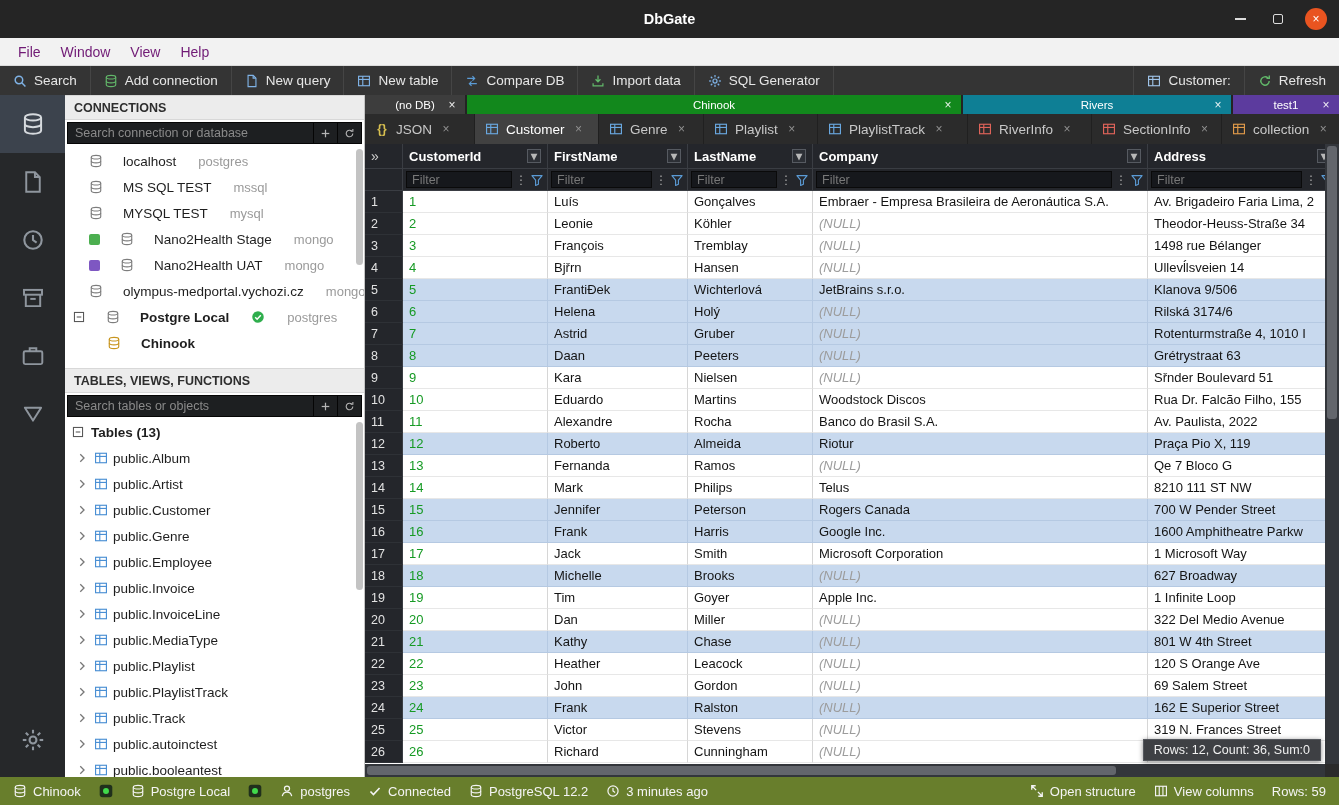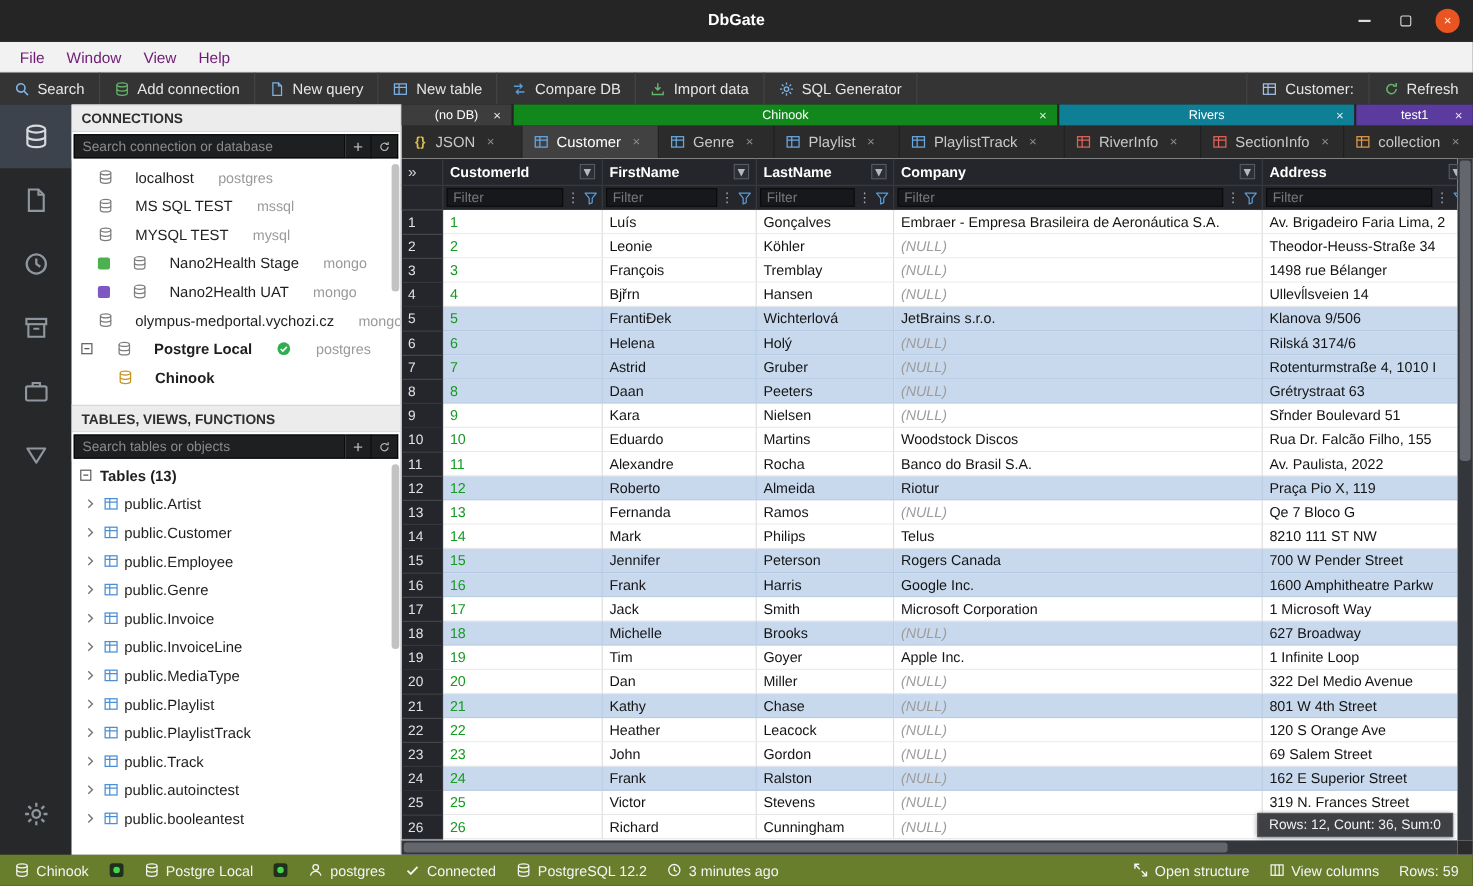--- a/index.html
+++ b/index.html
@@ -477,20 +477,35 @@
                 <path d="M6 3.8L10.3 8L6 12.2" fill="none" stroke="currentColor" stroke-width="1.5"></path>
               </svg>
             </span>
             <span class="icon tree-ic" style="color: rgb(74, 143, 212);">
               <svg viewBox="0 0 16 16">
                 <rect x="1.8" y="2.6" width="12.4" height="10.8" fill="none" stroke="currentColor" stroke-width="1.3"></rect>
                 <line x1="1.8" y1="6.2" x2="14.2" y2="6.2" stroke="currentColor" stroke-width="1.3"></line>
                 <line x1="6.6" y1="2.6" x2="6.6" y2="13.4" stroke="currentColor" stroke-width="1.3"></line>
               </svg>
             </span>
+            <span class="tree-label">public.Album</span>
+          </div>
+          <div class="table-item">
+            <span class="icon small-ic" style="color: rgb(119, 119, 119);">
+              <svg viewBox="0 0 16 16">
+                <path d="M6 3.8L10.3 8L6 12.2" fill="none" stroke="currentColor" stroke-width="1.5"></path>
+              </svg>
+            </span>
+            <span class="icon tree-ic" style="color: rgb(74, 143, 212);">
+              <svg viewBox="0 0 16 16">
+                <rect x="1.8" y="2.6" width="12.4" height="10.8" fill="none" stroke="currentColor" stroke-width="1.3"></rect>
+                <line x1="1.8" y1="6.2" x2="14.2" y2="6.2" stroke="currentColor" stroke-width="1.3"></line>
+                <line x1="6.6" y1="2.6" x2="6.6" y2="13.4" stroke="currentColor" stroke-width="1.3"></line>
+              </svg>
+            </span>
             <span class="tree-label">public.Artist</span>
           </div>
           <div class="table-item">
             <span class="icon small-ic" style="color: rgb(119, 119, 119);">
               <svg viewBox="0 0 16 16">
                 <path d="M6 3.8L10.3 8L6 12.2" fill="none" stroke="currentColor" stroke-width="1.5"></path>
               </svg>
             </span>
             <span class="icon tree-ic" style="color: rgb(74, 143, 212);">
               <svg viewBox="0 0 16 16">
@@ -507,36 +522,36 @@
                 <path d="M6 3.8L10.3 8L6 12.2" fill="none" stroke="currentColor" stroke-width="1.5"></path>
               </svg>
             </span>
             <span class="icon tree-ic" style="color: rgb(74, 143, 212);">
               <svg viewBox="0 0 16 16">
                 <rect x="1.8" y="2.6" width="12.4" height="10.8" fill="none" stroke="currentColor" stroke-width="1.3"></rect>
                 <line x1="1.8" y1="6.2" x2="14.2" y2="6.2" stroke="currentColor" stroke-width="1.3"></line>
                 <line x1="6.6" y1="2.6" x2="6.6" y2="13.4" stroke="currentColor" stroke-width="1.3"></line>
               </svg>
             </span>
+            <span class="tree-label">public.Genre</span>
+          </div>
+          <div class="table-item">
+            <span class="icon small-ic" style="color: rgb(119, 119, 119);">
+              <svg viewBox="0 0 16 16">
+                <path d="M6 3.8L10.3 8L6 12.2" fill="none" stroke="currentColor" stroke-width="1.5"></path>
+              </svg>
+            </span>
+            <span class="icon tree-ic" style="color: rgb(74, 143, 212);">
+              <svg viewBox="0 0 16 16">
+                <rect x="1.8" y="2.6" width="12.4" height="10.8" fill="none" stroke="currentColor" stroke-width="1.3"></rect>
+                <line x1="1.8" y1="6.2" x2="14.2" y2="6.2" stroke="currentColor" stroke-width="1.3"></line>
+                <line x1="6.6" y1="2.6" x2="6.6" y2="13.4" stroke="currentColor" stroke-width="1.3"></line>
+              </svg>
+            </span>
             <span class="tree-label">public.Employee</span>
-          </div>
-          <div class="table-item">
-            <span class="icon small-ic" style="color: rgb(119, 119, 119);">
-              <svg viewBox="0 0 16 16">
-                <path d="M6 3.8L10.3 8L6 12.2" fill="none" stroke="currentColor" stroke-width="1.5"></path>
-              </svg>
-            </span>
-            <span class="icon tree-ic" style="color: rgb(74, 143, 212);">
-              <svg viewBox="0 0 16 16">
-                <rect x="1.8" y="2.6" width="12.4" height="10.8" fill="none" stroke="currentColor" stroke-width="1.3"></rect>
-                <line x1="1.8" y1="6.2" x2="14.2" y2="6.2" stroke="currentColor" stroke-width="1.3"></line>
-                <line x1="6.6" y1="2.6" x2="6.6" y2="13.4" stroke="currentColor" stroke-width="1.3"></line>
-              </svg>
-            </span>
-            <span class="tree-label">public.Genre</span>
           </div>
           <div class="table-item">
             <span class="icon small-ic" style="color: rgb(119, 119, 119);">
               <svg viewBox="0 0 16 16">
                 <path d="M6 3.8L10.3 8L6 12.2" fill="none" stroke="currentColor" stroke-width="1.5"></path>
               </svg>
             </span>
             <span class="icon tree-ic" style="color: rgb(74, 143, 212);">
               <svg viewBox="0 0 16 16">
                 <rect x="1.8" y="2.6" width="12.4" height="10.8" fill="none" stroke="currentColor" stroke-width="1.3"></rect>

